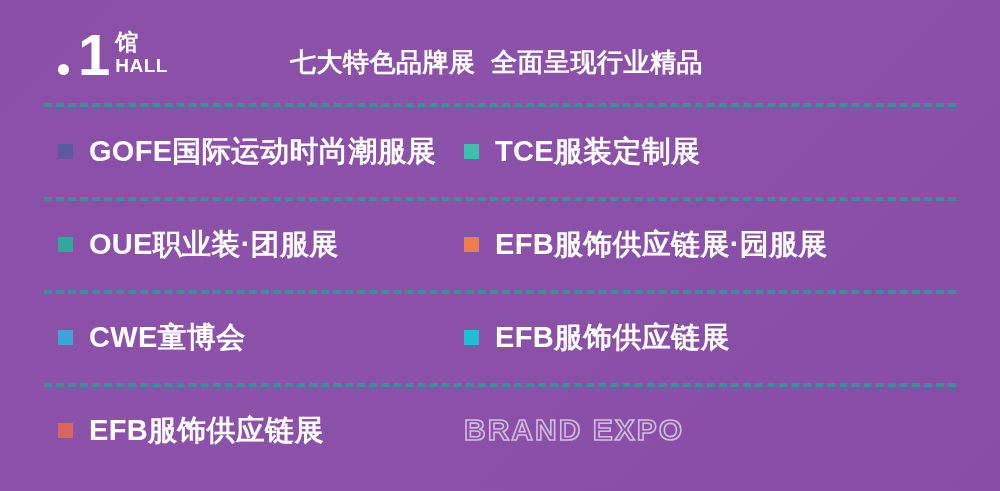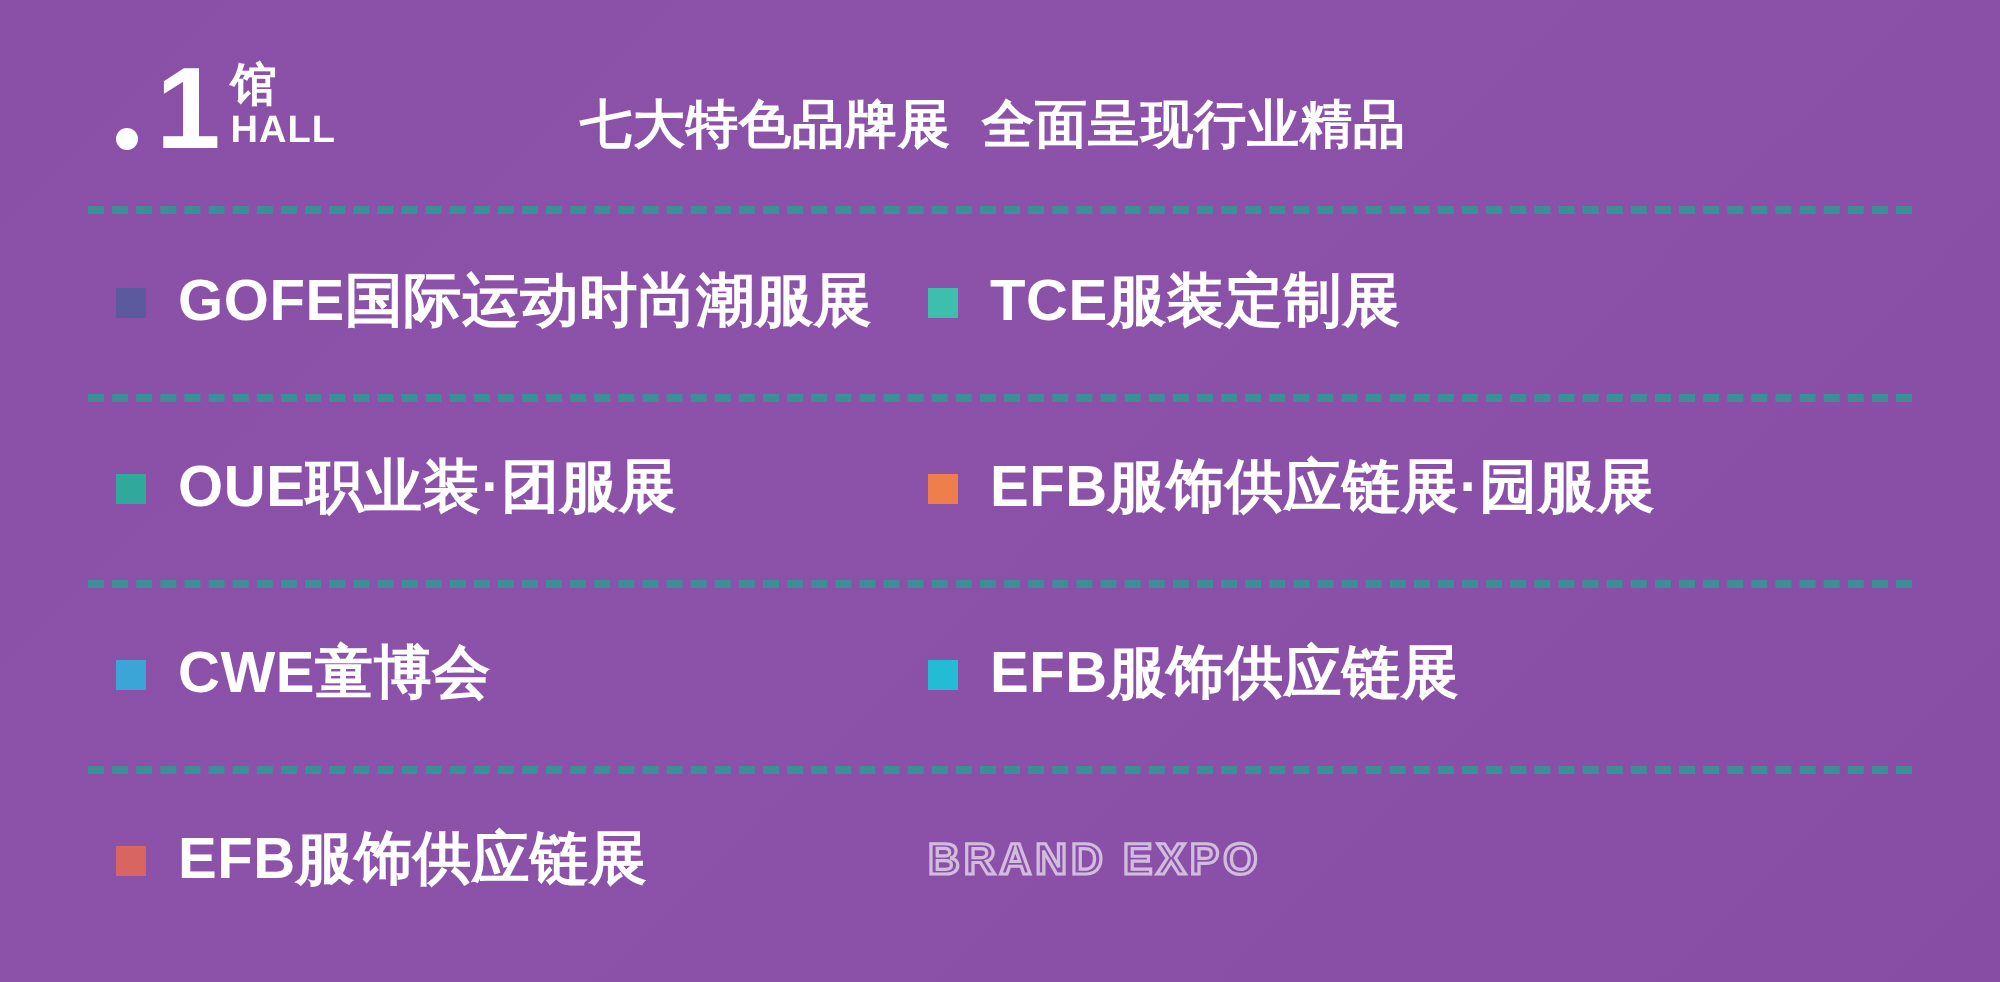--- a/index.html
+++ b/index.html
@@ -132,21 +132,21 @@
     font-size: 29px;
     line-height: 34px;
     font-weight: bold;
     color: #ffffff;
     white-space: nowrap;
     letter-spacing: 0.3px;
   }
 
   
   .brand-expo {
-    font-size: 22px;
+    font-size: 30px;
     line-height: 34px;
     font-weight: bold;
     letter-spacing: 2px;
     color: transparent;
     -webkit-text-stroke: 1.6px rgba(255,255,255,0.62);
     white-space: nowrap;
   }
 </style>
 </head>
 <body>

